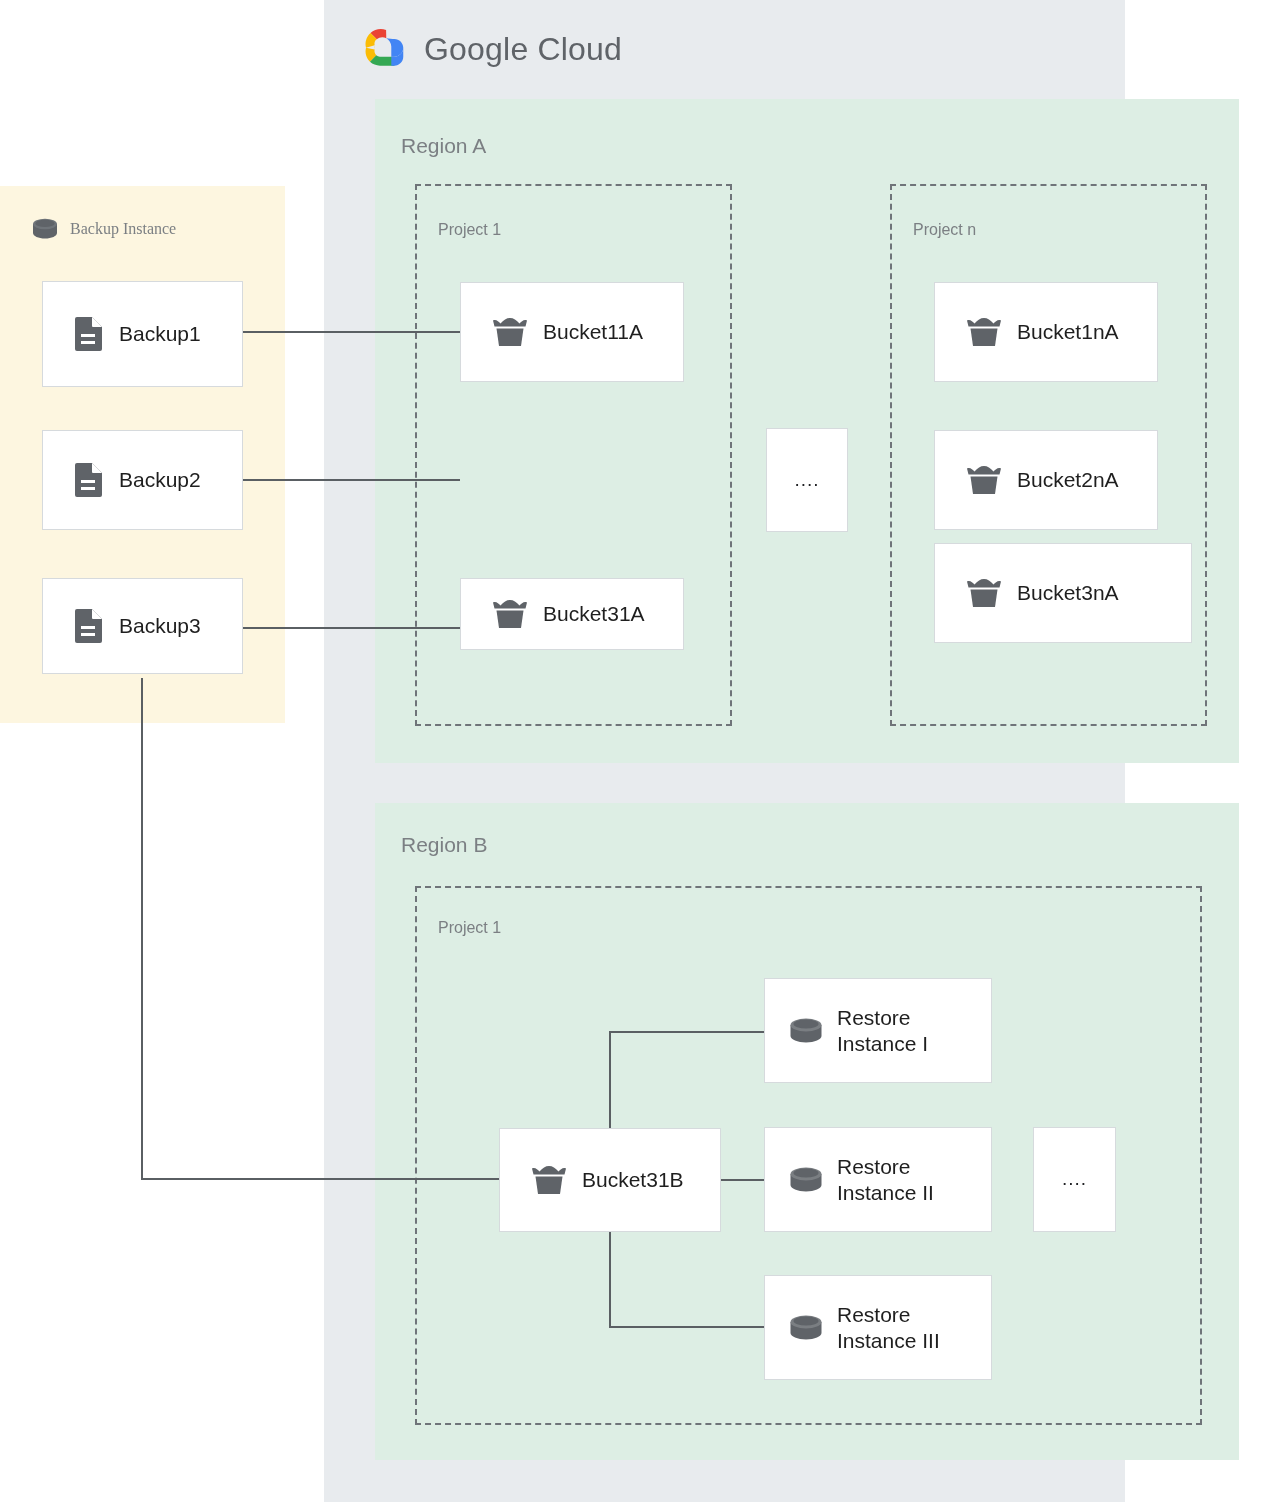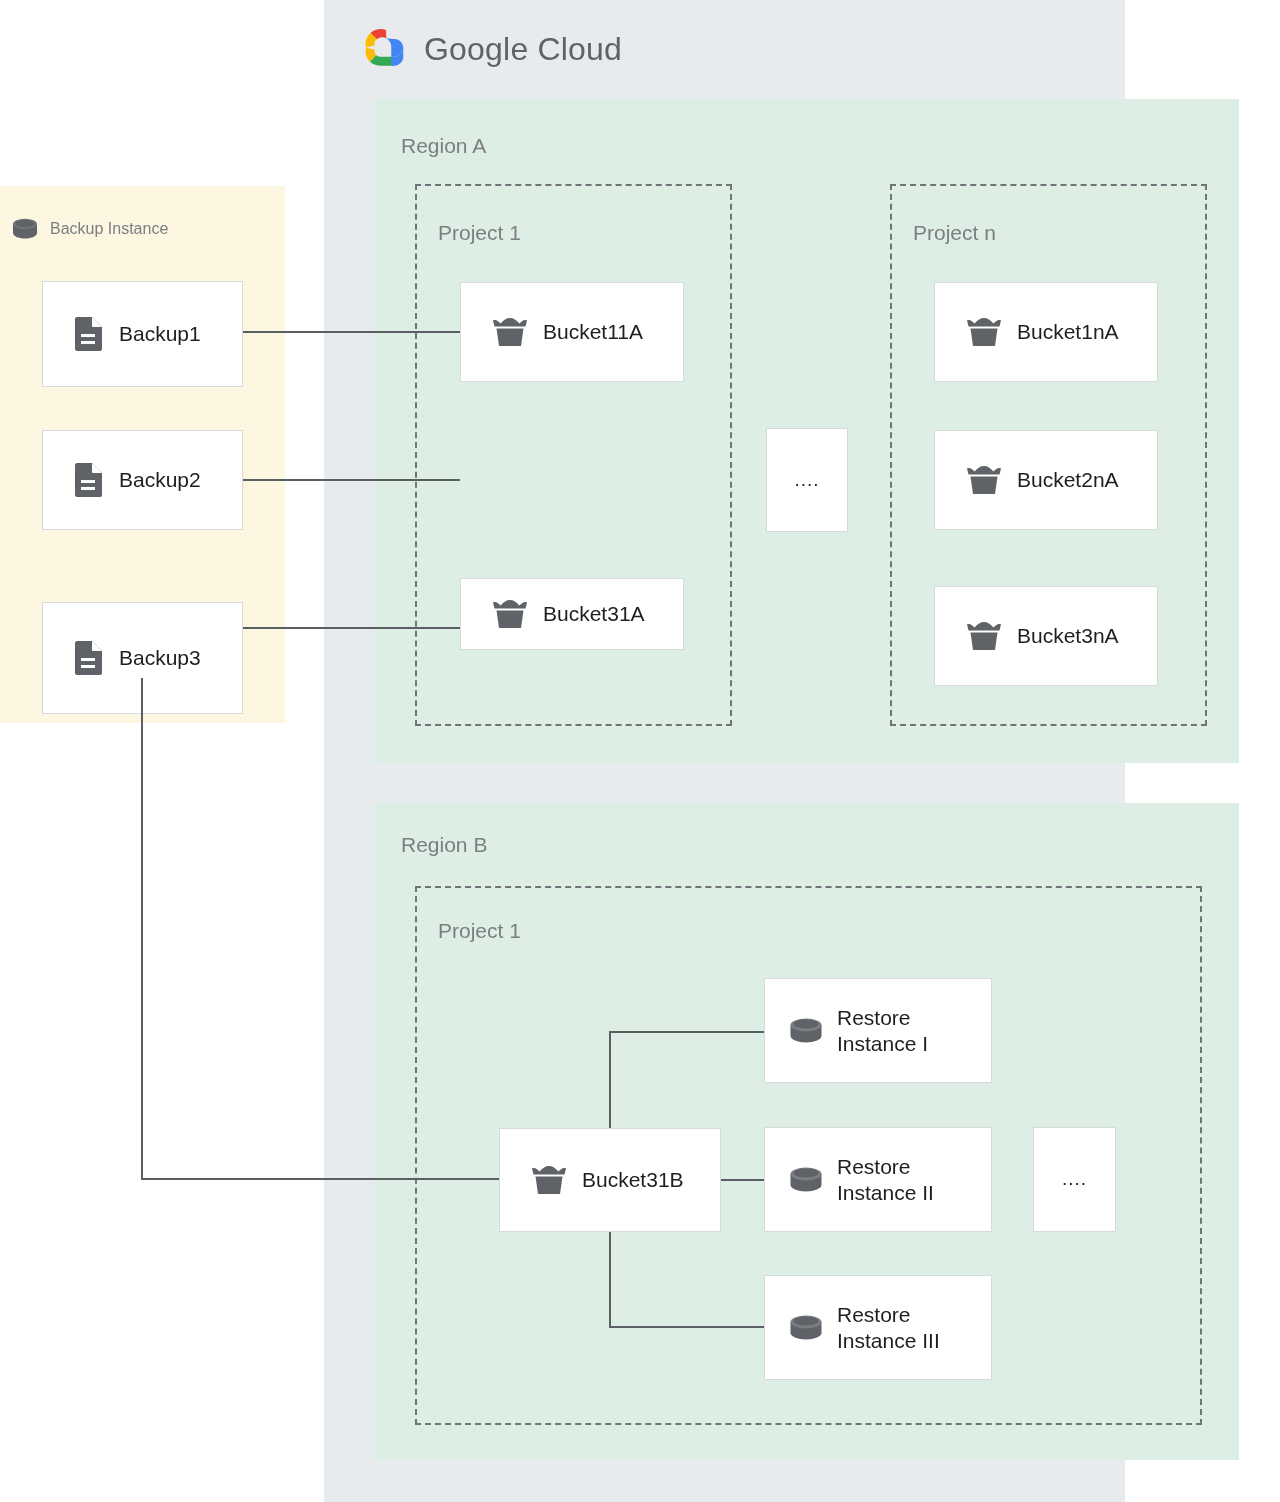--- a/index.html
+++ b/index.html
@@ -61,40 +61,41 @@
     color: #7b7f83;
   }
 
   
   .project {
     position: absolute;
     border: 2px dashed #6f7479;
   }
   .project-label {
     position: absolute;
-    font-size: 21px;
+    font-size: 16px;
     color: #7b7f83;
   }
 
   
   .backup-panel {
     position: absolute;
     left: 0px;
     top: 186px;
     width: 285px;
     height: 537px;
     background: #fdf6e0;
   }
   .backup-panel-head {
     position: absolute;
-    left: 12px;
+    left: 32px;
     top: 32px;
     display: flex;
     align-items: center;
     gap: 12px;
+    font-family: Liberation Serif, serif;
   }
   .backup-panel-head .bp-label {
     font-size: 16px;
     color: #7b7f83;
     white-space: nowrap;
   }
 
   
   .node {
     position: absolute;
@@ -204,21 +205,21 @@
       <svg width="28" height="34" viewBox="0 0 28 34" xmlns="http://www.w3.org/2000/svg">
         <path d="M2 0 H17 L27 10 V32 A2 2 0 0 1 25 34 H2 A2 2 0 0 1 0 32 V2 A2 2 0 0 1 2 0 Z" fill="#5f6368"></path>
         <path d="M17 0 L27 10 H18 A1 1 0 0 1 17 9 Z" fill="#ffffff"></path>
         <rect x="6" y="17" width="14" height="3" fill="#ffffff"></rect>
         <rect x="6" y="24" width="14" height="3" fill="#ffffff"></rect>
       </svg>
     </span>
     <span class="node-label">Backup2</span>
   </div>
 
-  <div class="node" style="left:42px; top:578px; width:201px; height:112px;margin-top:24px;">
+  <div class="node" style="left:42px; top:578px; width:201px; height:96px;">
     <span class="ic">
       <svg width="28" height="34" viewBox="0 0 28 34" xmlns="http://www.w3.org/2000/svg">
         <path d="M2 0 H17 L27 10 V32 A2 2 0 0 1 25 34 H2 A2 2 0 0 1 0 32 V2 A2 2 0 0 1 2 0 Z" fill="#5f6368"></path>
         <path d="M17 0 L27 10 H18 A1 1 0 0 1 17 9 Z" fill="#ffffff"></path>
         <rect x="6" y="17" width="14" height="3" fill="#ffffff"></rect>
         <rect x="6" y="24" width="14" height="3" fill="#ffffff"></rect>
       </svg>
     </span>
     <span class="node-label">Backup3</span>
   </div>
@@ -261,21 +262,21 @@
   <div class="node" style="left:934px; top:430px; width:224px; height:100px;">
     <span class="ic">
       <svg width="34" height="30" viewBox="0 0 34 30" xmlns="http://www.w3.org/2000/svg">
         <path d="M0 3.5 C3 2 5.5 4.5 7.5 6.5 C10.5 3 13.5 1 17 1 C20.5 1 23.5 3 26.5 6.5 C28.5 4.5 31 2 34 3.5 L32.5 9.5 L1.5 9.5 Z" fill="#5f6368"></path>
         <path d="M3.5 11.5 H30.5 L28 29 H6 Z" fill="#5f6368"></path>
       </svg>
     </span>
     <span class="node-label">Bucket2nA</span>
   </div>
 
-  <div class="node" style="left:934px; top:586px; width:224px; height:100px;text-align:center;">
+  <div class="node" style="left:934px; top:543px; width:258px; height:100px;text-align:center;">
     <span class="ic">
       <svg width="34" height="30" viewBox="0 0 34 30" xmlns="http://www.w3.org/2000/svg">
         <path d="M0 3.5 C3 2 5.5 4.5 7.5 6.5 C10.5 3 13.5 1 17 1 C20.5 1 23.5 3 26.5 6.5 C28.5 4.5 31 2 34 3.5 L32.5 9.5 L1.5 9.5 Z" fill="#5f6368"></path>
         <path d="M3.5 11.5 H30.5 L28 29 H6 Z" fill="#5f6368"></path>
       </svg>
     </span>
     <span class="node-label">Bucket3nA</span>
   </div>
 
   <div class="node" style="left:499px; top:1128px; width:222px; height:104px;">

